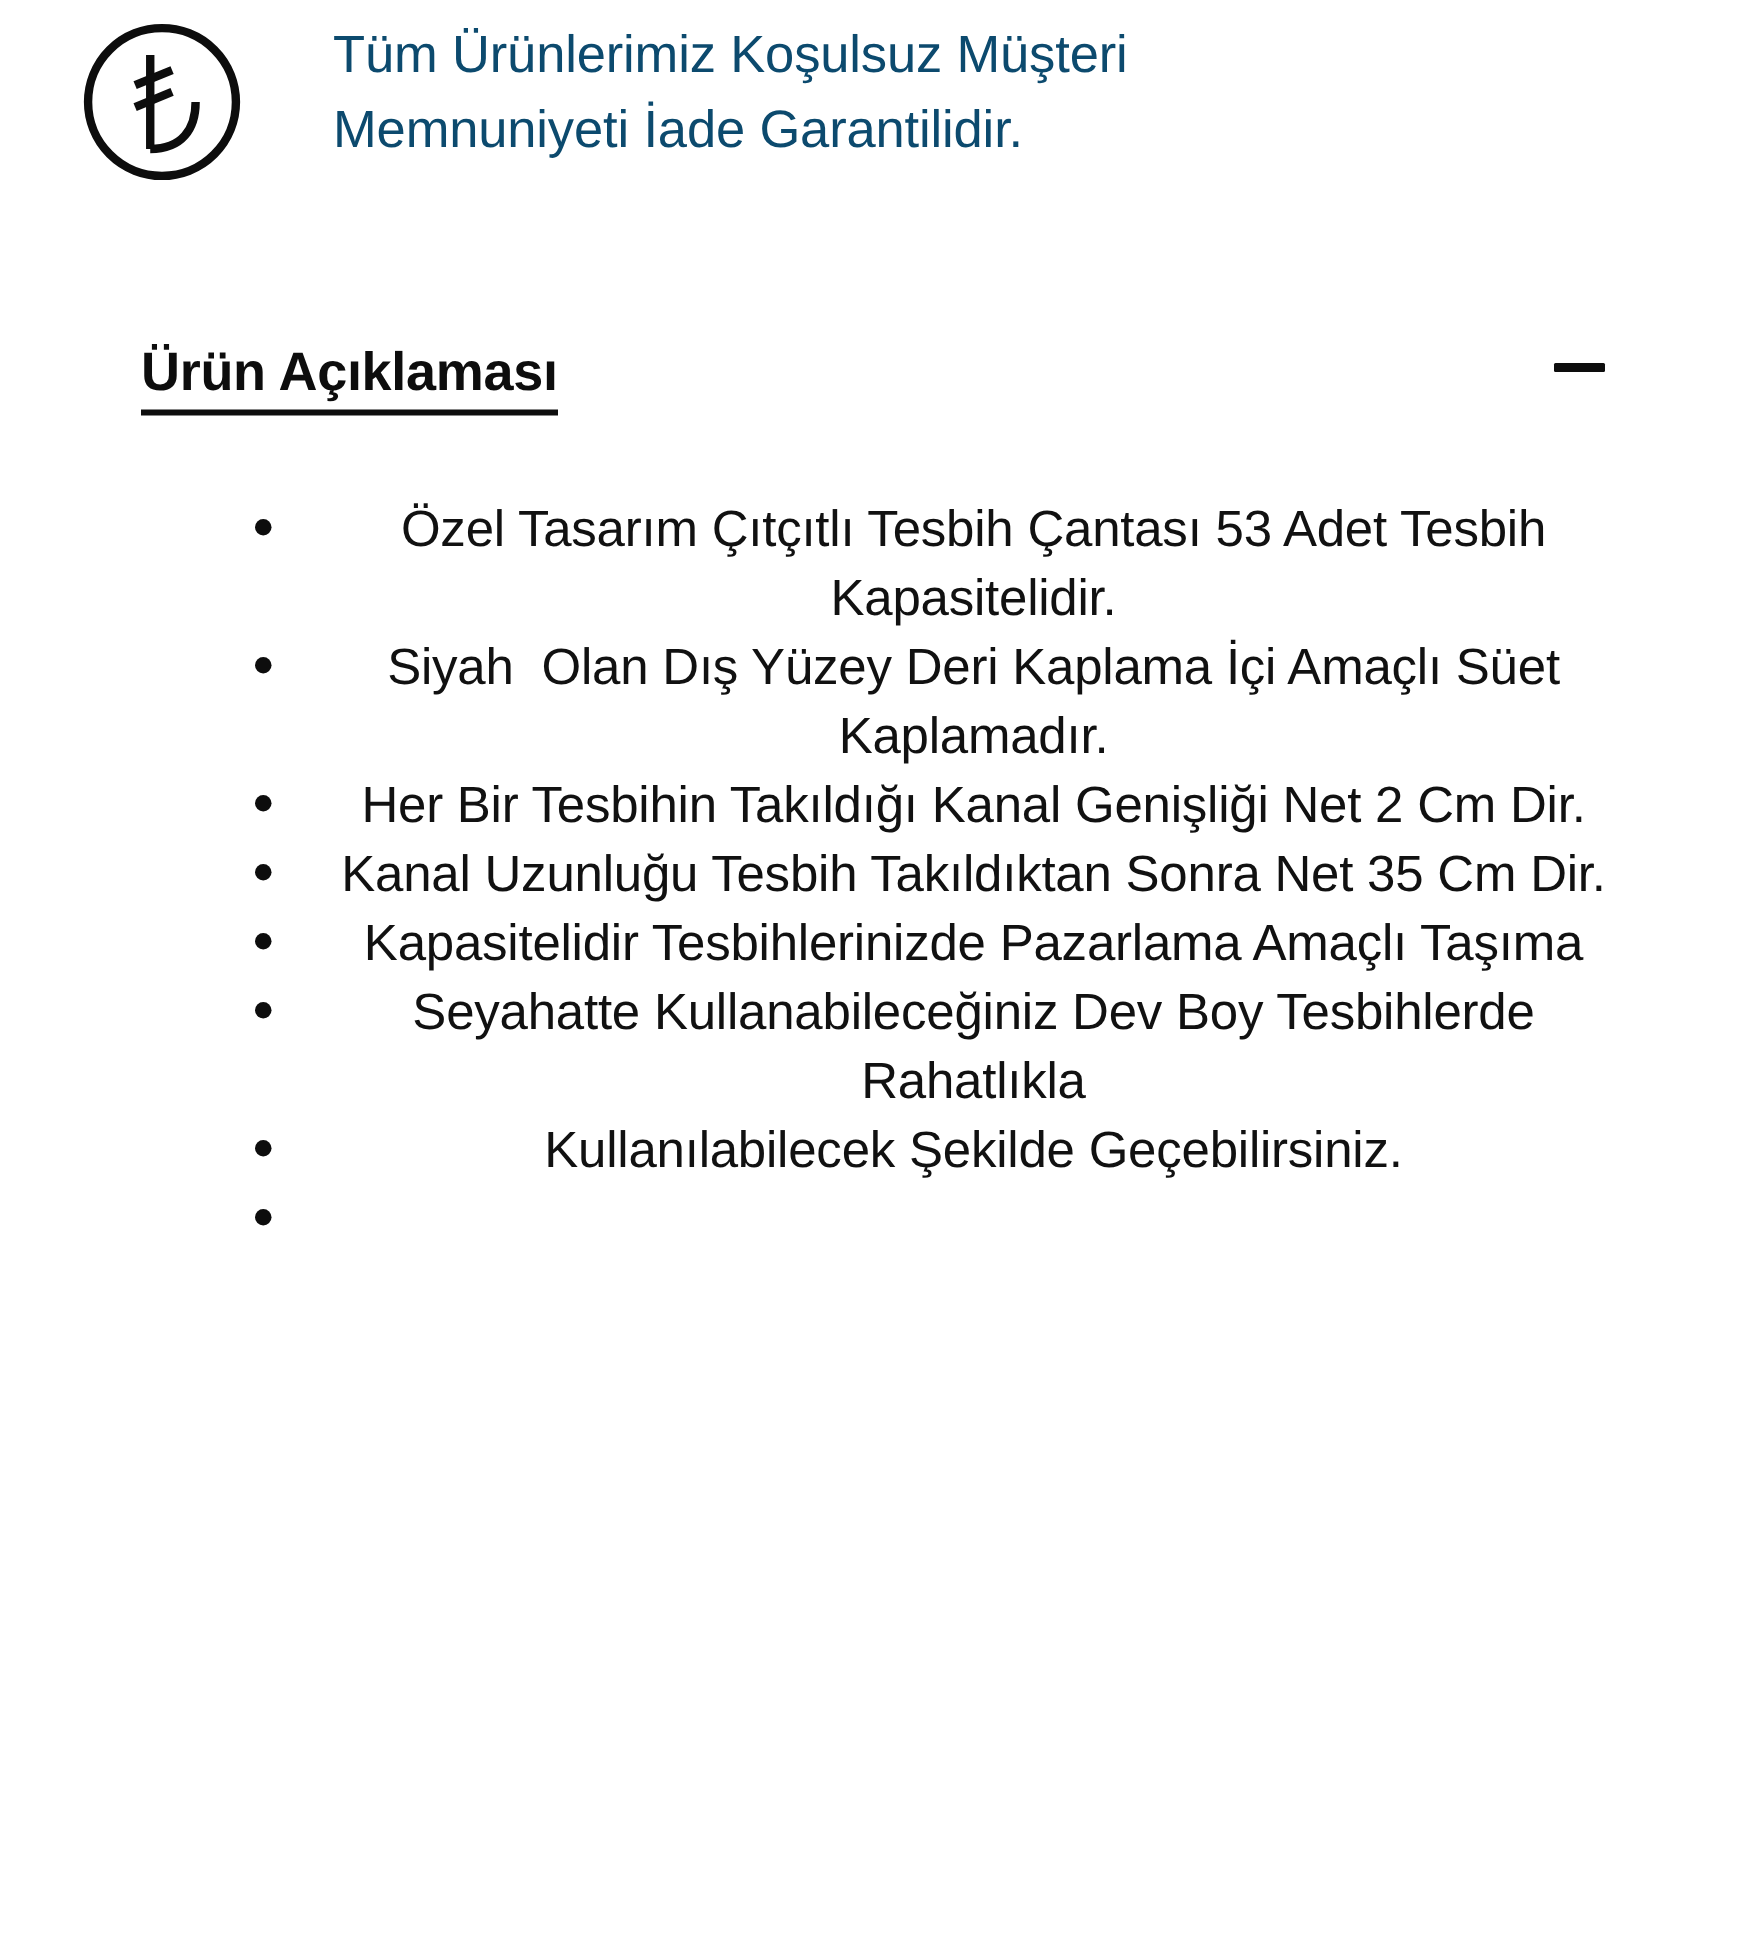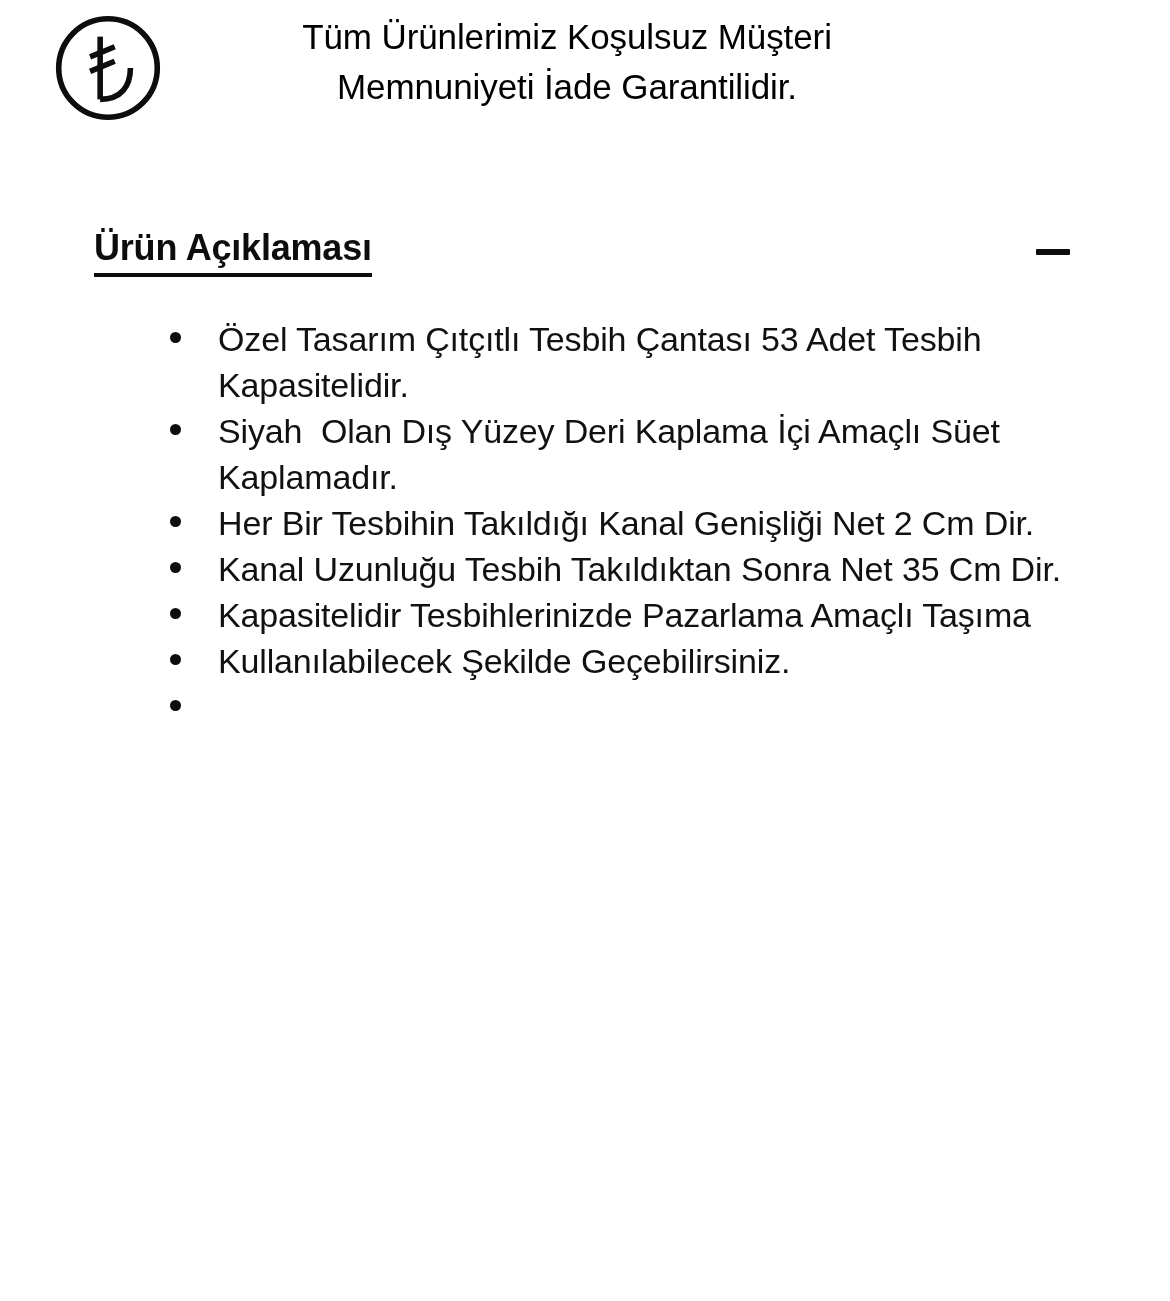--- a/index.html
+++ b/index.html
@@ -50,34 +50,33 @@
     height: 112px;
   }
 
   .guarantee-text {
     flex: 1 1 auto;
     margin-left: 58px;
     margin-top: 4px;
     font-size: 35px;
     line-height: 1.42;
     letter-spacing: -0.1px;
-    color: #000000;
+    color: #0c4a6e;
     font-weight: 400;
     max-width: 690px;
-    text-align: center;
   }
 
   
   .section-header {
     position: absolute;
     left: 94px;
     top: 228px;
     width: 978px;
     display: flex;
-    align-items: center;
+    align-items: flex-start;
     justify-content: space-between;
   }
 
   .section-title {
     font-size: 36px;
     font-weight: 700;
     letter-spacing: -0.2px;
     color: #0d0d0d;
     border-bottom: 4px solid #0d0d0d;
     padding-bottom: 5px;
@@ -103,25 +102,26 @@
     width: 34px;
     height: 6px;
     background: #0d0d0d;
     border-radius: 1px;
   }
 
   
   .description-list {
     position: absolute;
     left: 0;
-    top: 316px;
+    top: 330px;
     width: 1140px;
     margin: 0;
     padding: 0;
     list-style: none;
+    text-align: center;
   }
 
   .description-item {
     position: relative;
     margin: 0 0 0 0;
     padding: 0 60px 0 218px;
     font-size: 34px;
     line-height: 46px;
     letter-spacing: -0.15px;
     color: #111111;
@@ -187,20 +187,24 @@
     <li class="description-item">
       <span class="bullet-marker"></span>
       <span class="item-text">Kanal Uzunluğu Tesbih Takıldıktan Sonra Net 35 Cm Dir.</span>
     </li>
     <li class="description-item">
       <span class="bullet-marker"></span>
       <span class="item-text">Kapasitelidir Tesbihlerinizde Pazarlama Amaçlı Taşıma</span>
     </li>
     <li class="description-item">
       <span class="bullet-marker"></span>
+      <span class="item-text">Seyahatte Kullanabileceğiniz Dev Boy Tesbihlerde Rahatlıkla</span>
+    </li>
+    <li class="description-item">
+      <span class="bullet-marker"></span>
       <span class="item-text">Kullanılabilecek Şekilde Geçebilirsiniz.</span>
     </li>
     <li class="description-item">
       <span class="bullet-marker"></span>
     </li>
   </ul>
 
 </div>
 
 </body></html>

